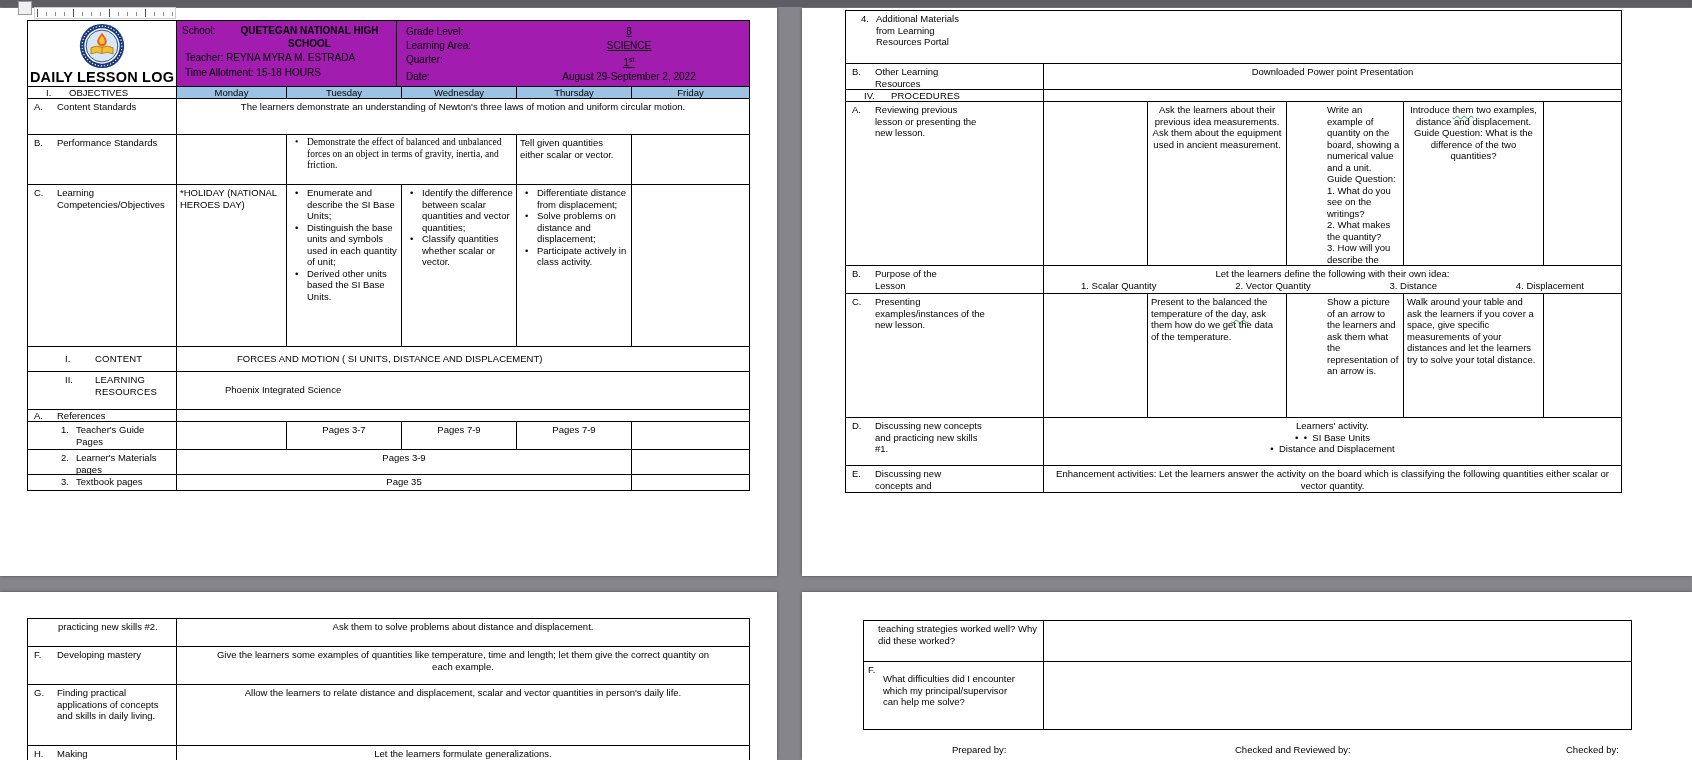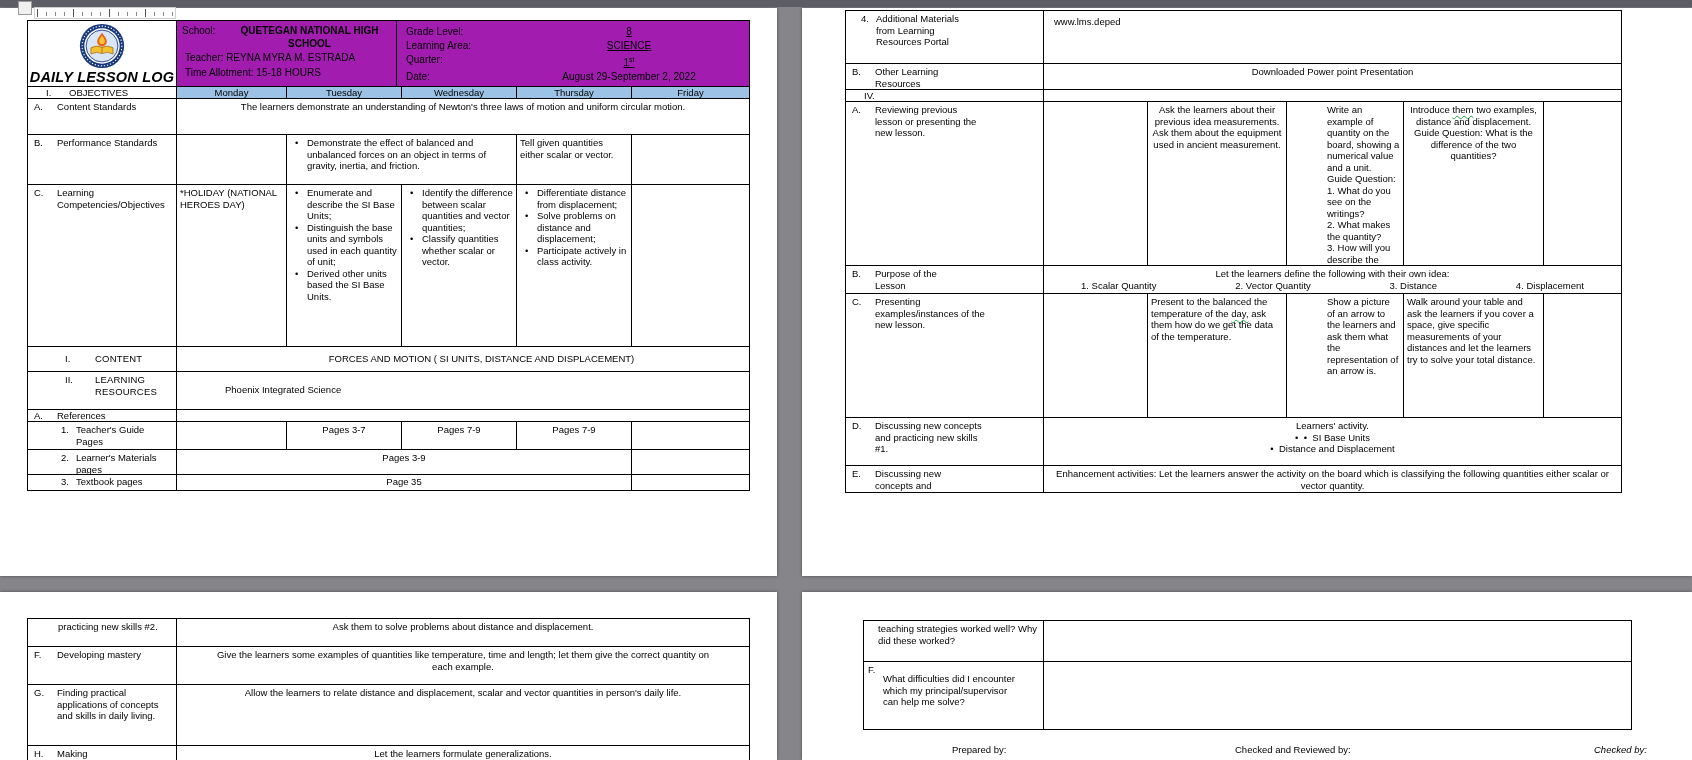--- a/index.html
+++ b/index.html
@@ -36,48 +36,48 @@
 
   .bullet { display:flex; padding-left:5px; }
   .bullet::before { content:"\2022"; flex:0 0 12px; }
   .cbullet::before { content:"\2022\00a0\00a0"; }
 
   .squiggle { text-decoration:underline wavy #1fa34a 1px; text-underline-offset:2px; }
 
   
   .w-lab1 { width:148px; } .w-mon1 { width:110px; } .w-tue1 { width:115px; }
   .w-wed1 { width:115px; } .w-thu1 { width:115px; } .w-fri1 { width:118px; }
-  .w-span1 { width:573px; } .w-tuewed1 { width:230px; } .w-span1b { width:455px; }
+  .w-span1 { width:573px; } .w-tuewed1 { width:230px;font-family:Liberation Serif, serif; } .w-span1b { width:455px; }
 
   
   .w-lab2 { width:197px; } .w-mon2 { width:104px; } .w-tue2 { width:139px; }
   .w-wed2 { width:117px;padding-left:40px; } .w-thu2 { width:140px; } .w-fri2 { width:78px; }
   .w-span2 { width:578px; }
 
   
   .w-lab3 { width:148px; } .w-span3 { width:573px; }
   .w-lab4 { width:179px; } .w-span4 { width:588px; }
 
   .hdr-blue { background:#a21caf; }
   .day { background:#9cc3e5; text-align:center; }
 
-  .logo-cell { display:flex; flex-direction:column; align-items:center; justify-content:flex-end; padding:2px 2px 3px 2px;font-style:italic; }
+  .logo-cell { display:flex; flex-direction:column; align-items:center; justify-content:flex-end; padding:2px 2px 3px 2px; }
   .dll { font-weight:bold; font-size:14.5px; letter-spacing:.2px; white-space:nowrap; }
 
   .school-cell { position:relative; padding-top:3px; }
   .school-lab { position:absolute; left:5px; top:4px; font-size:10px; }
   .school-val { display:block; margin-left:46px; text-align:center; font-size:10px; font-weight:bold; line-height:13px; }
   .plain-line { padding-left:5px; font-size:10px; line-height:14px; margin-top:1px; }
 
   .g-row { display:flex; font-size:10px; line-height:14px; }
   .g-lab { flex:0 0 110px; padding-left:6px; }
   .g-val { flex:1; text-align:center; }
   sup { font-size:7px; }
 
-  .indent44 { padding-left:40px;text-align:center; }
+  .indent44 { padding-left:60px; }
   .indent48 { padding-left:48px; }
   .caps { letter-spacing:.2px; }
   .wrapany { overflow-wrap:anywhere; }
 
   .purpose-items { display:flex; justify-content:space-between; padding:0 34px; }
 
   .footerline { position:absolute; top:152px; left:0; width:100%; font-size:9.5px; }
   .footerline span { position:absolute; white-space:nowrap; }
 </style>
 </head>
@@ -266,33 +266,32 @@
 </div>
 
 <div class="page" id="page2">
   <div class="t" style="left:43px; top:2px; width:777px;">
 
     <div class="tr" style="height:52px;">
       <div class="cell w-lab2 lblflex">
         <span class="nums" style="margin-left:12px;">4.</span>
         <span class="lt" style="max-width:90px;">Additional Materials from Learning Resources Portal</span>
       </div>
-      <div class="cell w-span2" style="padding-left:10px; padding-top:5px;">www.lms.deped</div>
     </div>
 
     <div class="tr" style="height:26px;">
       <div class="cell w-lab2 lblflex">
         <span class="num">B.</span>
         <span class="lt" style="max-width:100px;">Other Learning Resources</span>
       </div>
       <div class="cell w-span2 ctr">Downloaded Power point Presentation</div>
     </div>
 
     <div class="tr" style="height:12px;">
-      <div class="cell w-lab2 lblflex" style="padding-top:0;flex-direction:column;">
+      <div class="cell w-lab2 lblflex" style="padding-top:0;">
         <span class="num" style="margin-left:12px; flex-basis:30px;">IV.</span>
         <span class="lt caps">PROCEDURES</span>
       </div>
       <div class="cell w-span2"></div>
     </div>
 
     <div class="tr" style="height:164px;">
       <div class="cell w-lab2 lblflex">
         <span class="num">A.</span>
         <span class="lt" style="max-width:110px;">Reviewing previous lesson  or presenting the new lesson.</span>
@@ -415,15 +414,15 @@
         <span class="lt" style="max-width:135px;margin-top:9px;">What difficulties did I encounter which my principal/supervisor can help me solve?</span>
       </div>
       <div class="cell w-span4"></div>
     </div>
 
   </div>
 
   <div class="footerline">
     <span style="left:150px;">Prepared by:</span>
     <span style="left:433px;">Checked and Reviewed by:</span>
-    <span style="left:792px;font-style:italic;">Checked by:</span>
+    <span style="left:764px;">Checked by:</span>
   </div>
 </div>
 
 </body></html>

